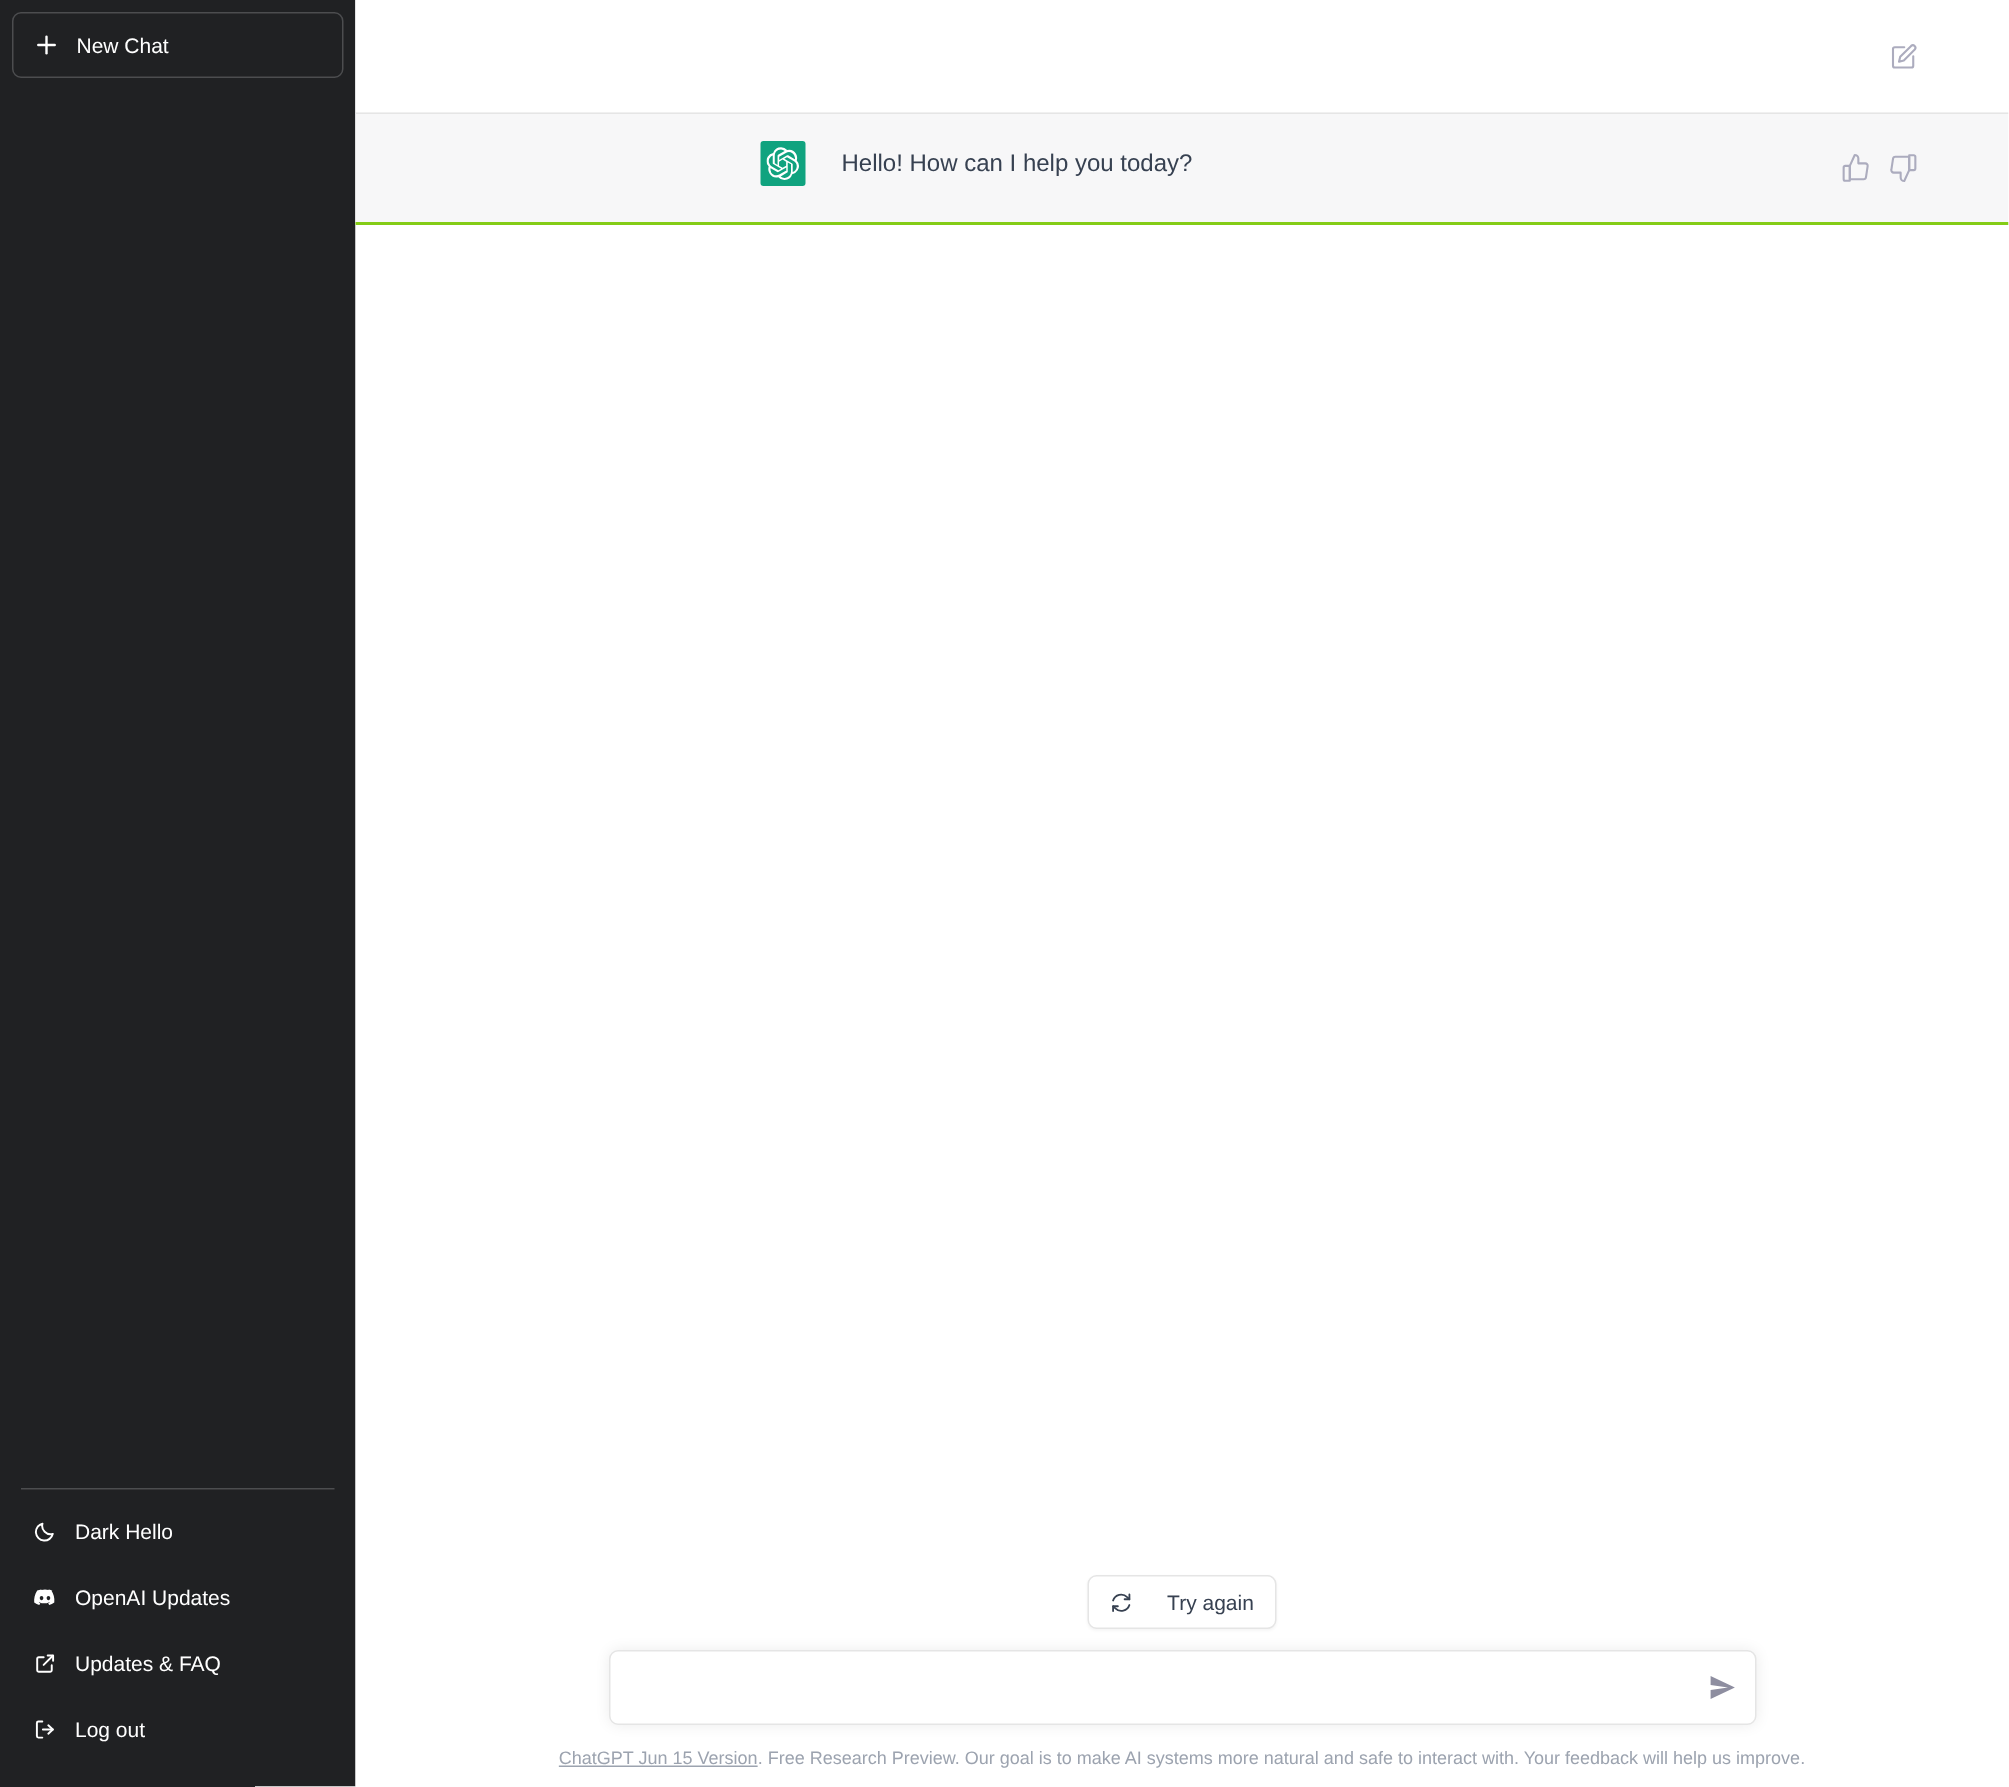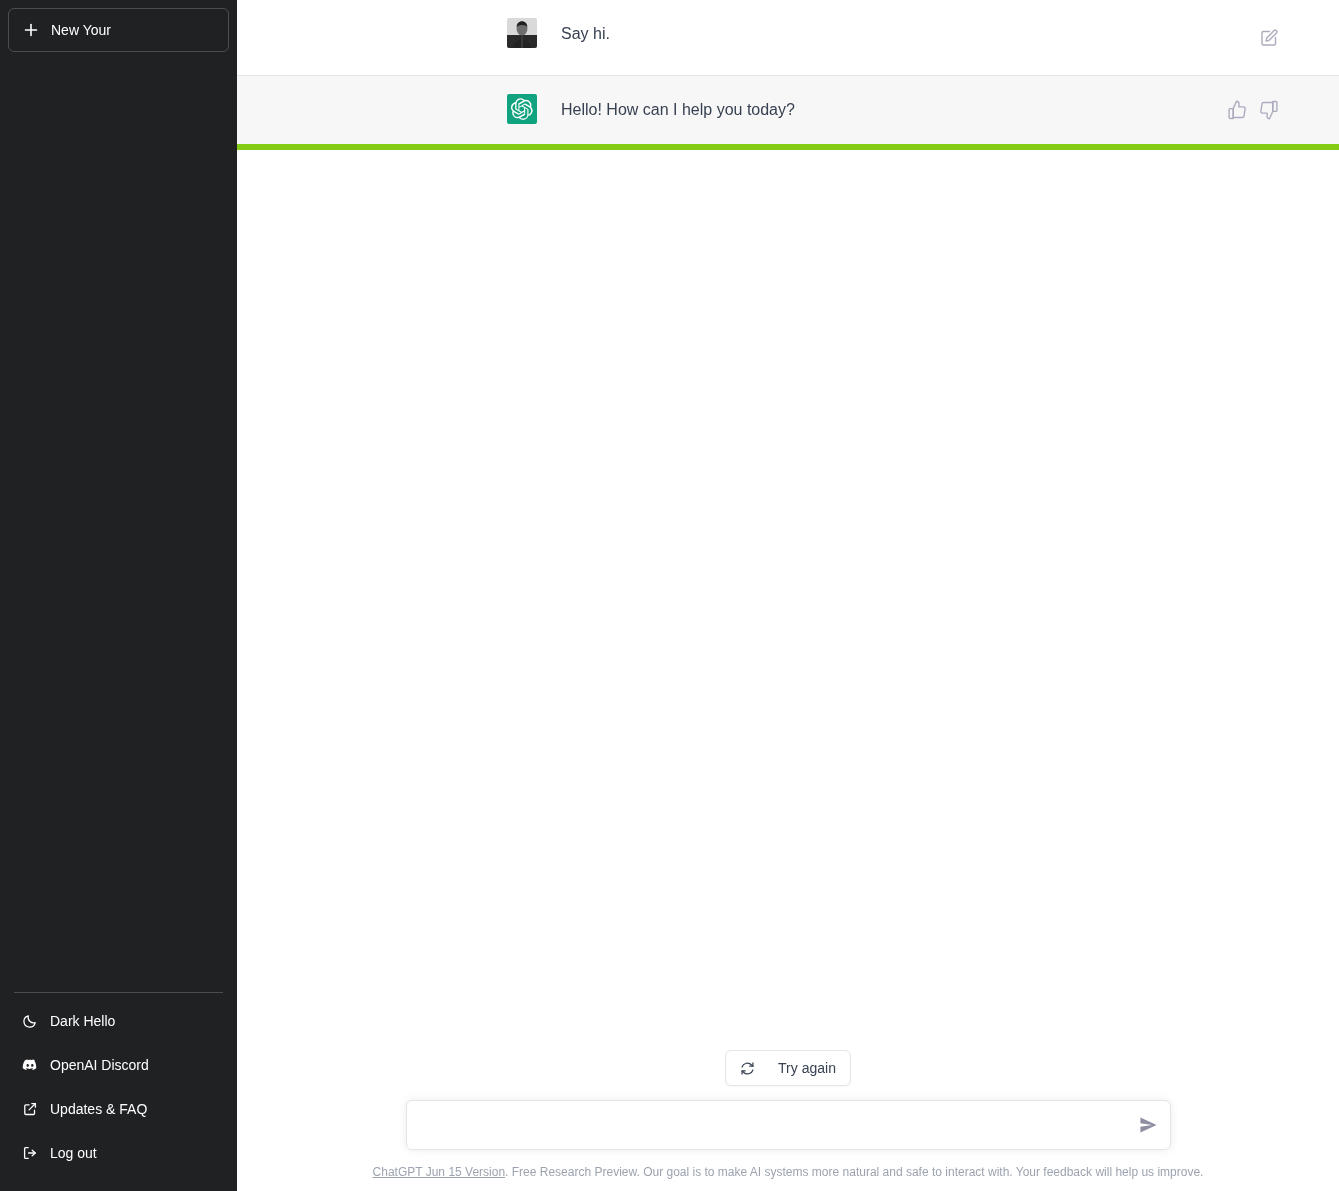--- a/index.html
+++ b/index.html
@@ -63,21 +63,21 @@
   .msg-row {
     display: flex; align-items: flex-start;
     padding: 18px 0;
     position: relative;
     min-height: 75px;
   }
   .msg-row.user { background: #ffffff; }
   .msg-row.assistant {
     background: #f7f7f8;
     border-top: 1px solid #e5e5e5;
-    border-bottom: 6px solid #84cc16;
+    border-bottom: 2px solid #84cc16;
   }
   .msg-inner {
     display: flex; align-items: flex-start; gap: 24px;
     margin-left: 270px;
     max-width: 700px;
     width: 700px;
   }
   .avatar { width: 30px; height: 30px; flex: 0 0 30px; border-radius: 2px; overflow: hidden; }
   .avatar.assistant-av { background: #10a37f; display:flex; align-items:center; justify-content:center; }
   .avatar svg { display: block; }
@@ -172,21 +172,21 @@
 <div class="app">
 
   <div class="sidebar">
     <div class="new-chat">
       <span class="plus">
         <svg viewBox="0 0 16 16" fill="none" stroke="currentColor" stroke-width="1.6" stroke-linecap="round">
           <line x1="8" y1="2.5" x2="8" y2="13.5"></line>
           <line x1="2.5" y1="8" x2="13.5" y2="8"></line>
         </svg>
       </span>
-      <span>New Your</span>
+      <span>New Chat</span>
     </div>
 
     <div class="chat-list"></div>
 
     <div class="sidebar-footer">
       <div class="divider"></div>
 
       <div class="side-item">
         <span class="ico">
           <svg viewBox="0 0 16 16" fill="none" stroke="currentColor" stroke-width="1.3" stroke-linecap="round" stroke-linejoin="round">
@@ -195,21 +195,21 @@
         </span>
         <span>Dark Hello</span>
       </div>
 
       <div class="side-item">
         <span class="ico">
           <svg viewBox="0 0 16 16" fill="currentColor">
             <path d="M13.2 3.4A11 11 0 0 0 10.5 2.6l-.2.4a9.4 9.4 0 0 0-4.6 0l-.2-.4a11 11 0 0 0-2.7.8C1.1 6.1.6 8.7.8 11.3a11.3 11.3 0 0 0 3.4 1.7l.7-1.1a7.3 7.3 0 0 1-1.1-.6l.3-.2a7.9 7.9 0 0 0 6.8 0l.3.2a7.3 7.3 0 0 1-1.1.6l.7 1.1a11.2 11.2 0 0 0 3.4-1.7c.3-3-.5-5.6-1.9-7.9zM5.7 9.8c-.7 0-1.2-.6-1.2-1.4s.5-1.4 1.2-1.4 1.2.6 1.2 1.4-.5 1.4-1.2 1.4zm4.6 0c-.7 0-1.2-.6-1.2-1.4s.5-1.4 1.2-1.4 1.2.6 1.2 1.4-.5 1.4-1.2 1.4z"></path>
           </svg>
         </span>
-        <span>OpenAI Discord</span>
+        <span>OpenAI Updates</span>
       </div>
 
       <div class="side-item">
         <span class="ico">
           <svg viewBox="0 0 16 16" fill="none" stroke="currentColor" stroke-width="1.3" stroke-linecap="round" stroke-linejoin="round">
             <path d="M12.5 9.2v3.3a1 1 0 0 1-1 1H3.8a1 1 0 0 1-1-1V4.8a1 1 0 0 1 1-1h3.3"></path>
             <path d="M9.8 2.6h3.6v3.6"></path>
             <line x1="7.1" y1="8.9" x2="13.2" y2="2.8"></line>
           </svg>
         </span>
@@ -227,33 +227,20 @@
         <span>Log out</span>
       </div>
     </div>
   </div>
 
   <div class="main">
 
     <div class="thread">
 
       <div class="msg-row user">
-        <div class="msg-inner">
-          <div class="avatar">
-            <svg viewBox="0 0 30 30" width="30" height="30">
-              <rect width="30" height="30" fill="#d9d9d9"></rect>
-              <rect x="0" y="17" width="30" height="13" fill="#2a2a2a"></rect>
-              <path d="M6 30c0-5 4-8 9-8s9 3 9 8z" fill="#232323"></path>
-              <ellipse cx="15" cy="11" rx="5.4" ry="6.4" fill="#6e6e6e"></ellipse>
-              <path d="M9.6 9.5c0-4 2.4-6.2 5.4-6.2s5.4 2.2 5.4 6.2c0-1.8-2.4-2.6-5.4-2.6s-5.4.8-5.4 2.6z" fill="#1f1f1f"></path>
-              <rect x="14" y="17" width="2" height="13" fill="#3a3a3a"></rect>
-            </svg>
-          </div>
-          <div class="msg-text">Say hi.</div>
-        </div>
         <div class="row-actions">
           <button class="act-btn">
             <svg viewBox="0 0 20 20" fill="none" stroke="currentColor" stroke-width="1.4" stroke-linecap="round" stroke-linejoin="round">
               <path d="M10.5 3.5H4.2a1.2 1.2 0 0 0-1.2 1.2v11.1a1.2 1.2 0 0 0 1.2 1.2h11.1a1.2 1.2 0 0 0 1.2-1.2V9.5"></path>
               <path d="M15.1 2.6a1.7 1.7 0 0 1 2.4 2.4L10.2 12.3l-3.2.8.8-3.2z"></path>
             </svg>
           </button>
         </div>
       </div>
 

